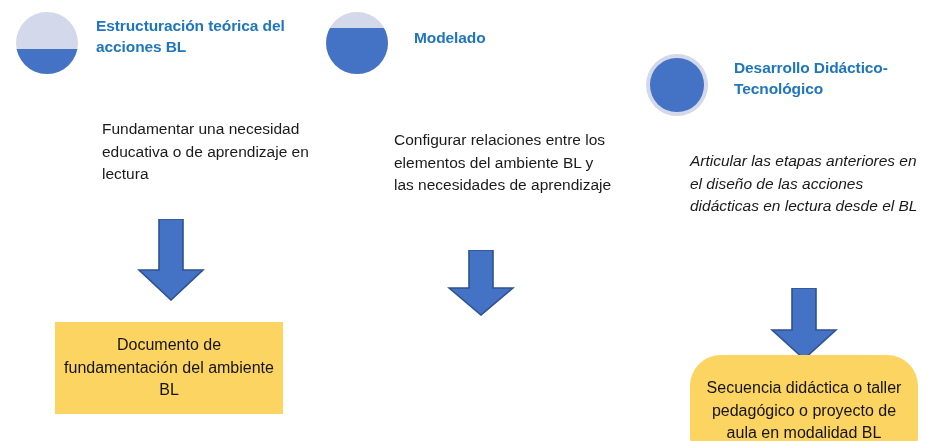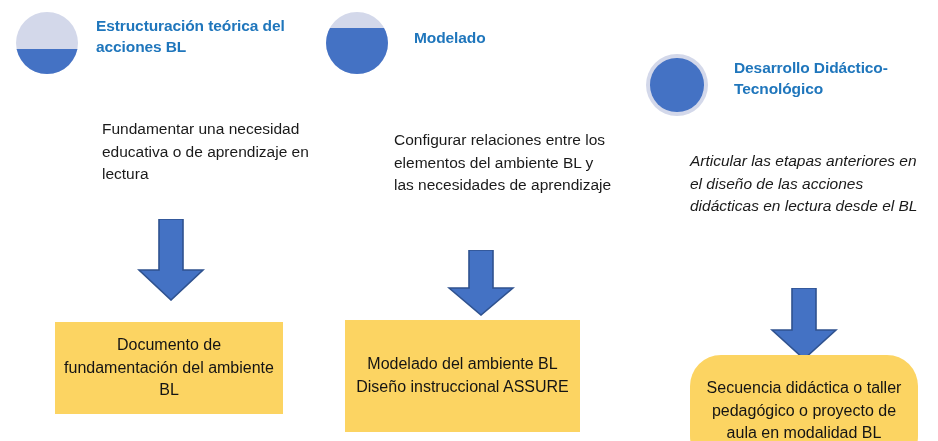--- a/index.html
+++ b/index.html
@@ -166,22 +166,20 @@
     </div>
 
     <div class="body-text">Configurar relaciones entre los elementos del ambiente BL y las necesidades de aprendizaje</div>
 
     <div class="arrow">
       <svg viewBox="0 0 68 66" preserveAspectRatio="none" aria-hidden="true">
         <polygon points="22,0 46,0 46,38 66,38 34,65 2,38 22,38" fill="#4472c4" stroke="#2f528f" stroke-width="1.6"></polygon>
       </svg>
     </div>
 
-    <div class="result-box">Modelado del ambiente BL
-Diseño instruccional ASSURE</div>
   </div>
 
   <div class="column col-3">
     <div class="header">
       <div class="circle-wrap">
         <div class="circle full">
           <div class="fill" id="fill-2"></div>
         </div>
       </div>
       <div class="head-title">Desarrollo Didáctico-Tecnológico</div>

